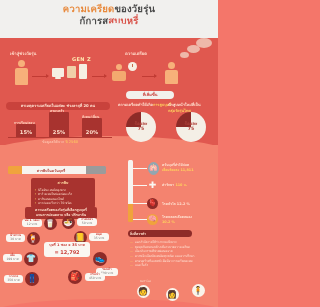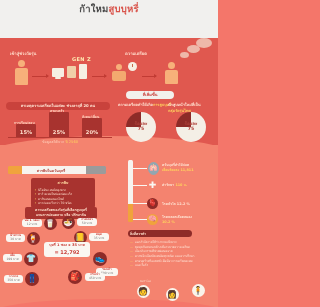--- a/index.html
+++ b/index.html
@@ -117,21 +117,24 @@
   .wave{position:absolute;left:-8px;bottom:-6px;width:234px;height:14px;background:#f4766a;border-radius:50% 50% 0 0/100% 100% 0 0;}
 </style>
 </head>
 <body>
 
 <div id="poster">
 
   <div class="band-title"></div>
   <div class="title-wrap">
     <div class="t-line">
-      <span>กัาใหม</span><span class="hl2">สูบบุหรี่</span>
+      <span class="hl">ความเครียด</span><span>ของวัยรุ่น</span>
+    </div>
+    <div class="t-line">
+      <span>กัการส</span><span class="hl2">สูบบุหรี่</span>
     </div>
   </div>
   <div class="cloudrow">
     <div class="cloud" style="left:2px;top:2px;width:34px;height:17px;"></div>
     <div class="cloud" style="left:28px;top:-2px;width:44px;height:20px;"></div>
     <div class="cloud" style="left:66px;top:3px;width:38px;height:16px;"></div>
     <div class="cloud" style="left:98px;top:-3px;width:48px;height:21px;"></div>
     <div class="cloud" style="left:140px;top:2px;width:40px;height:17px;"></div>
     <div class="cloud" style="left:172px;top:-4px;width:46px;height:22px;"></div>
     <div class="cloud" style="left:204px;top:1px;width:32px;height:18px;"></div>

